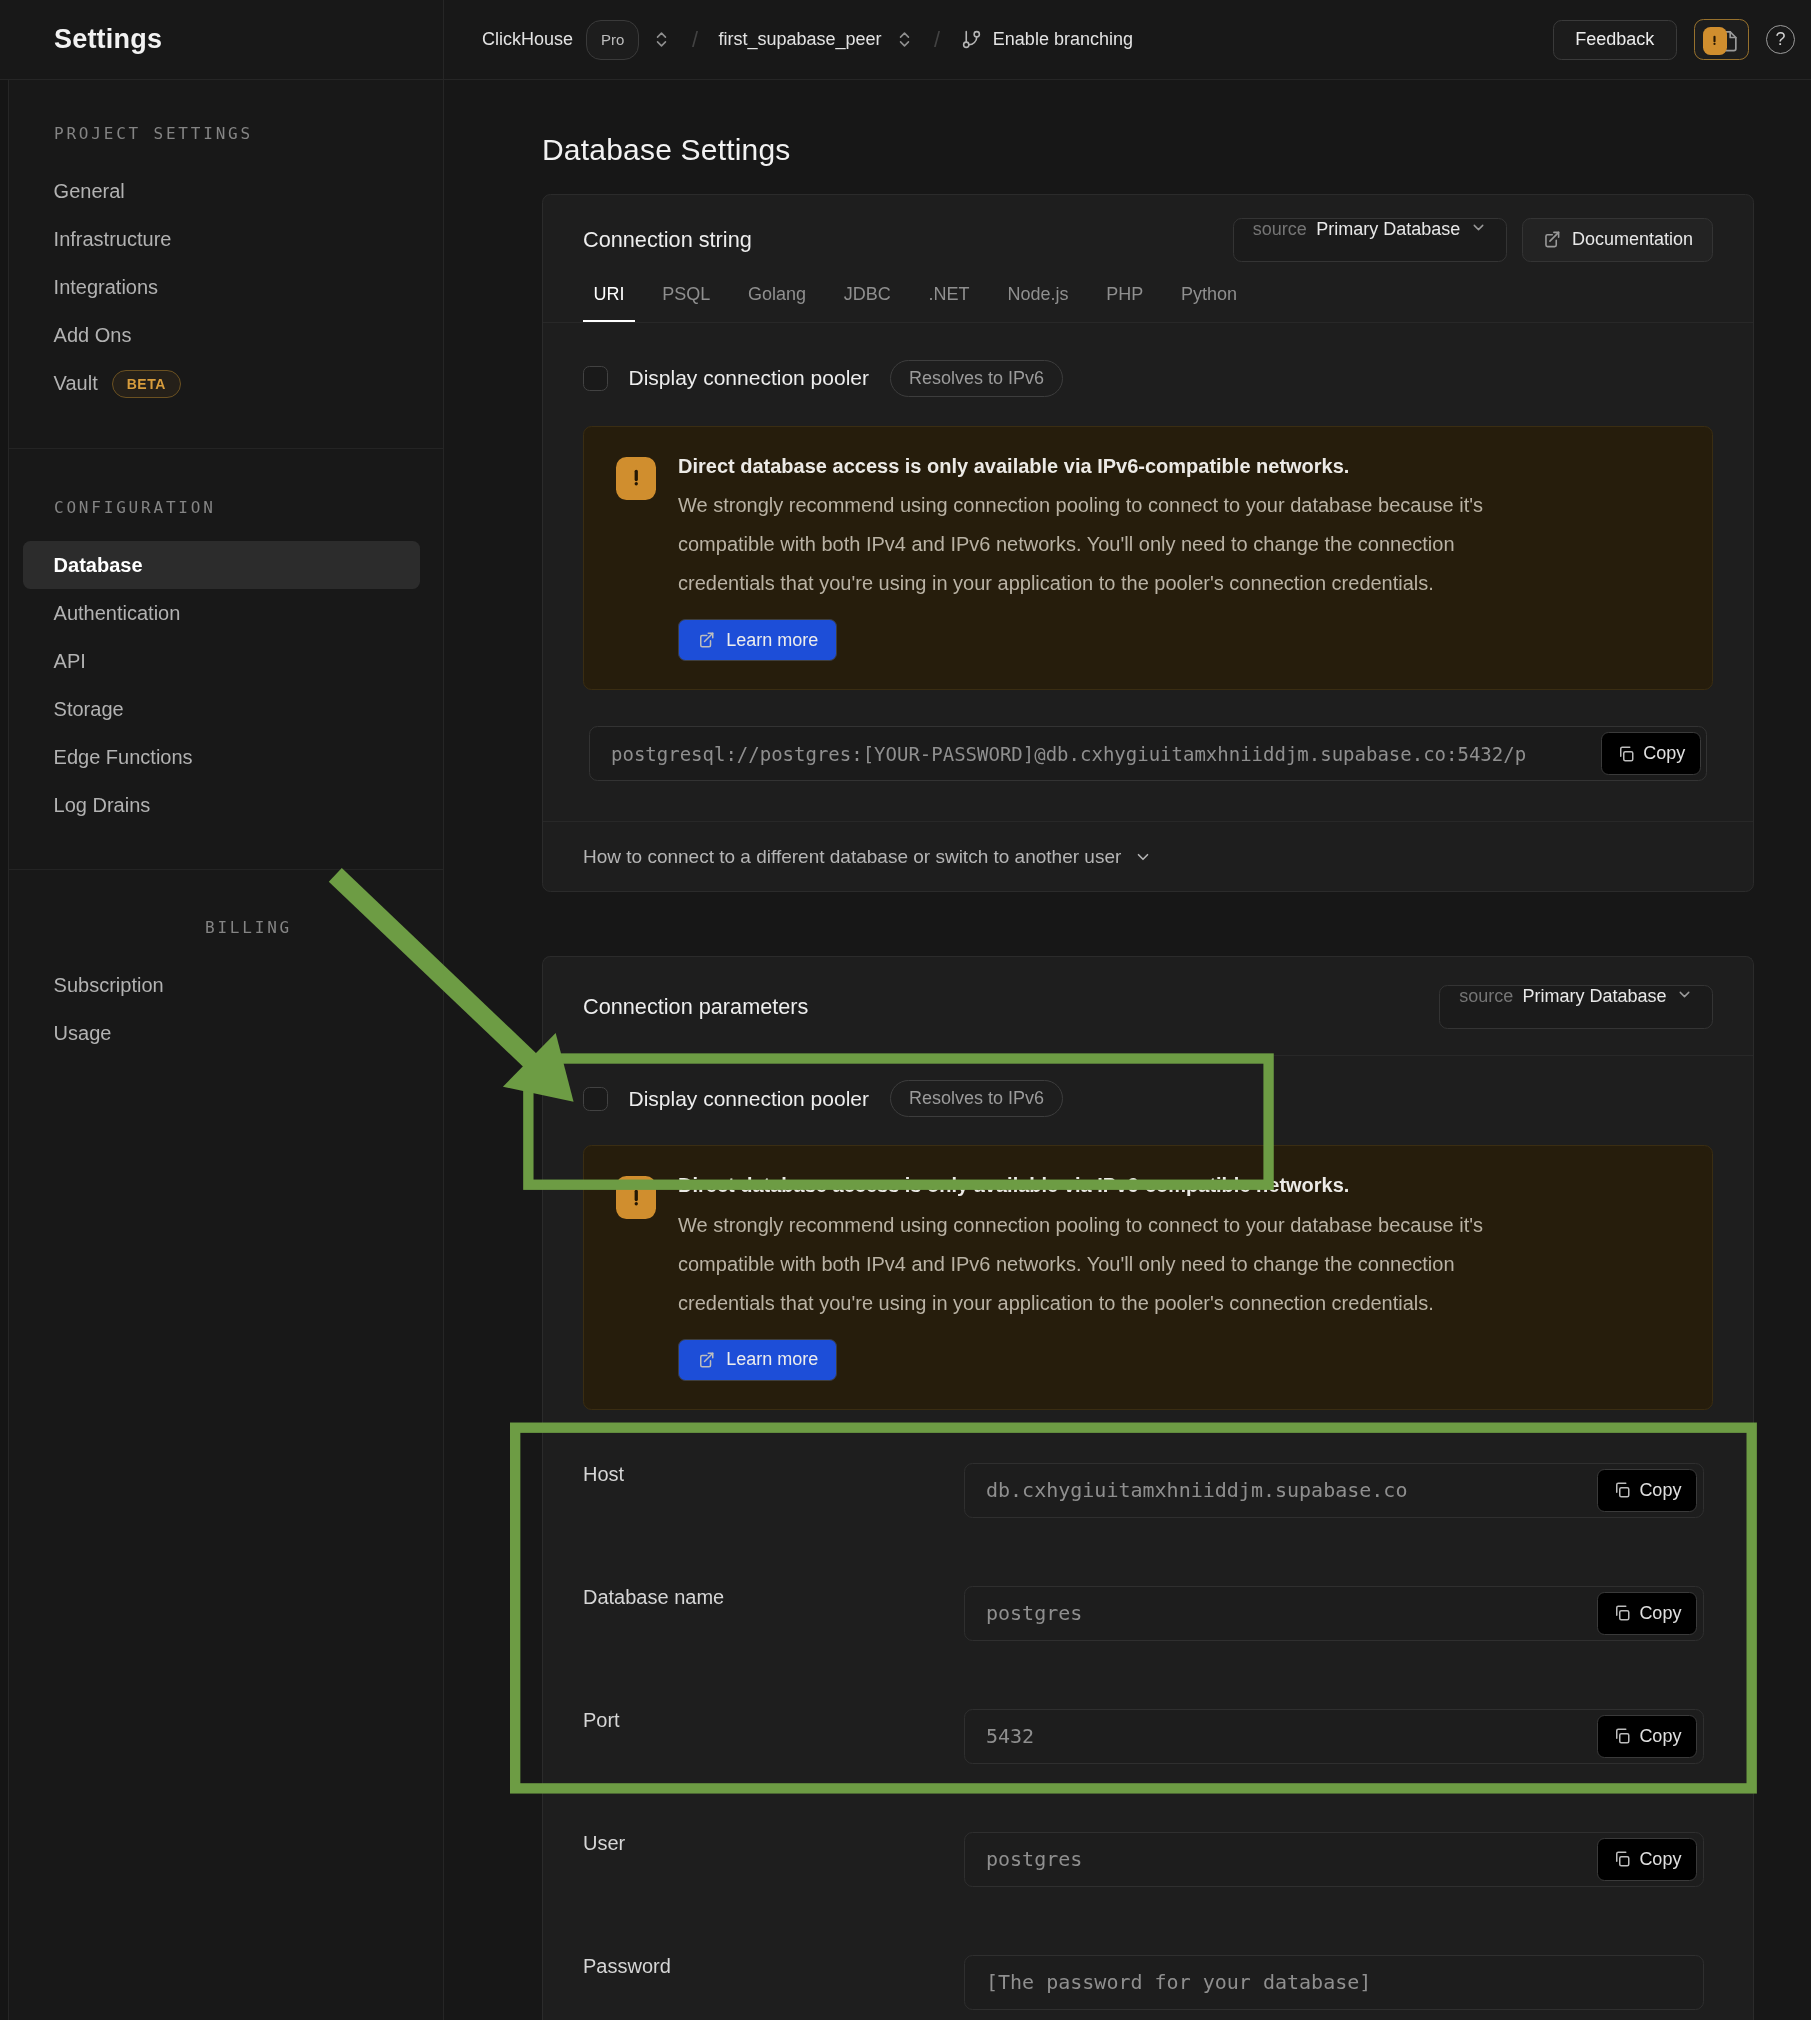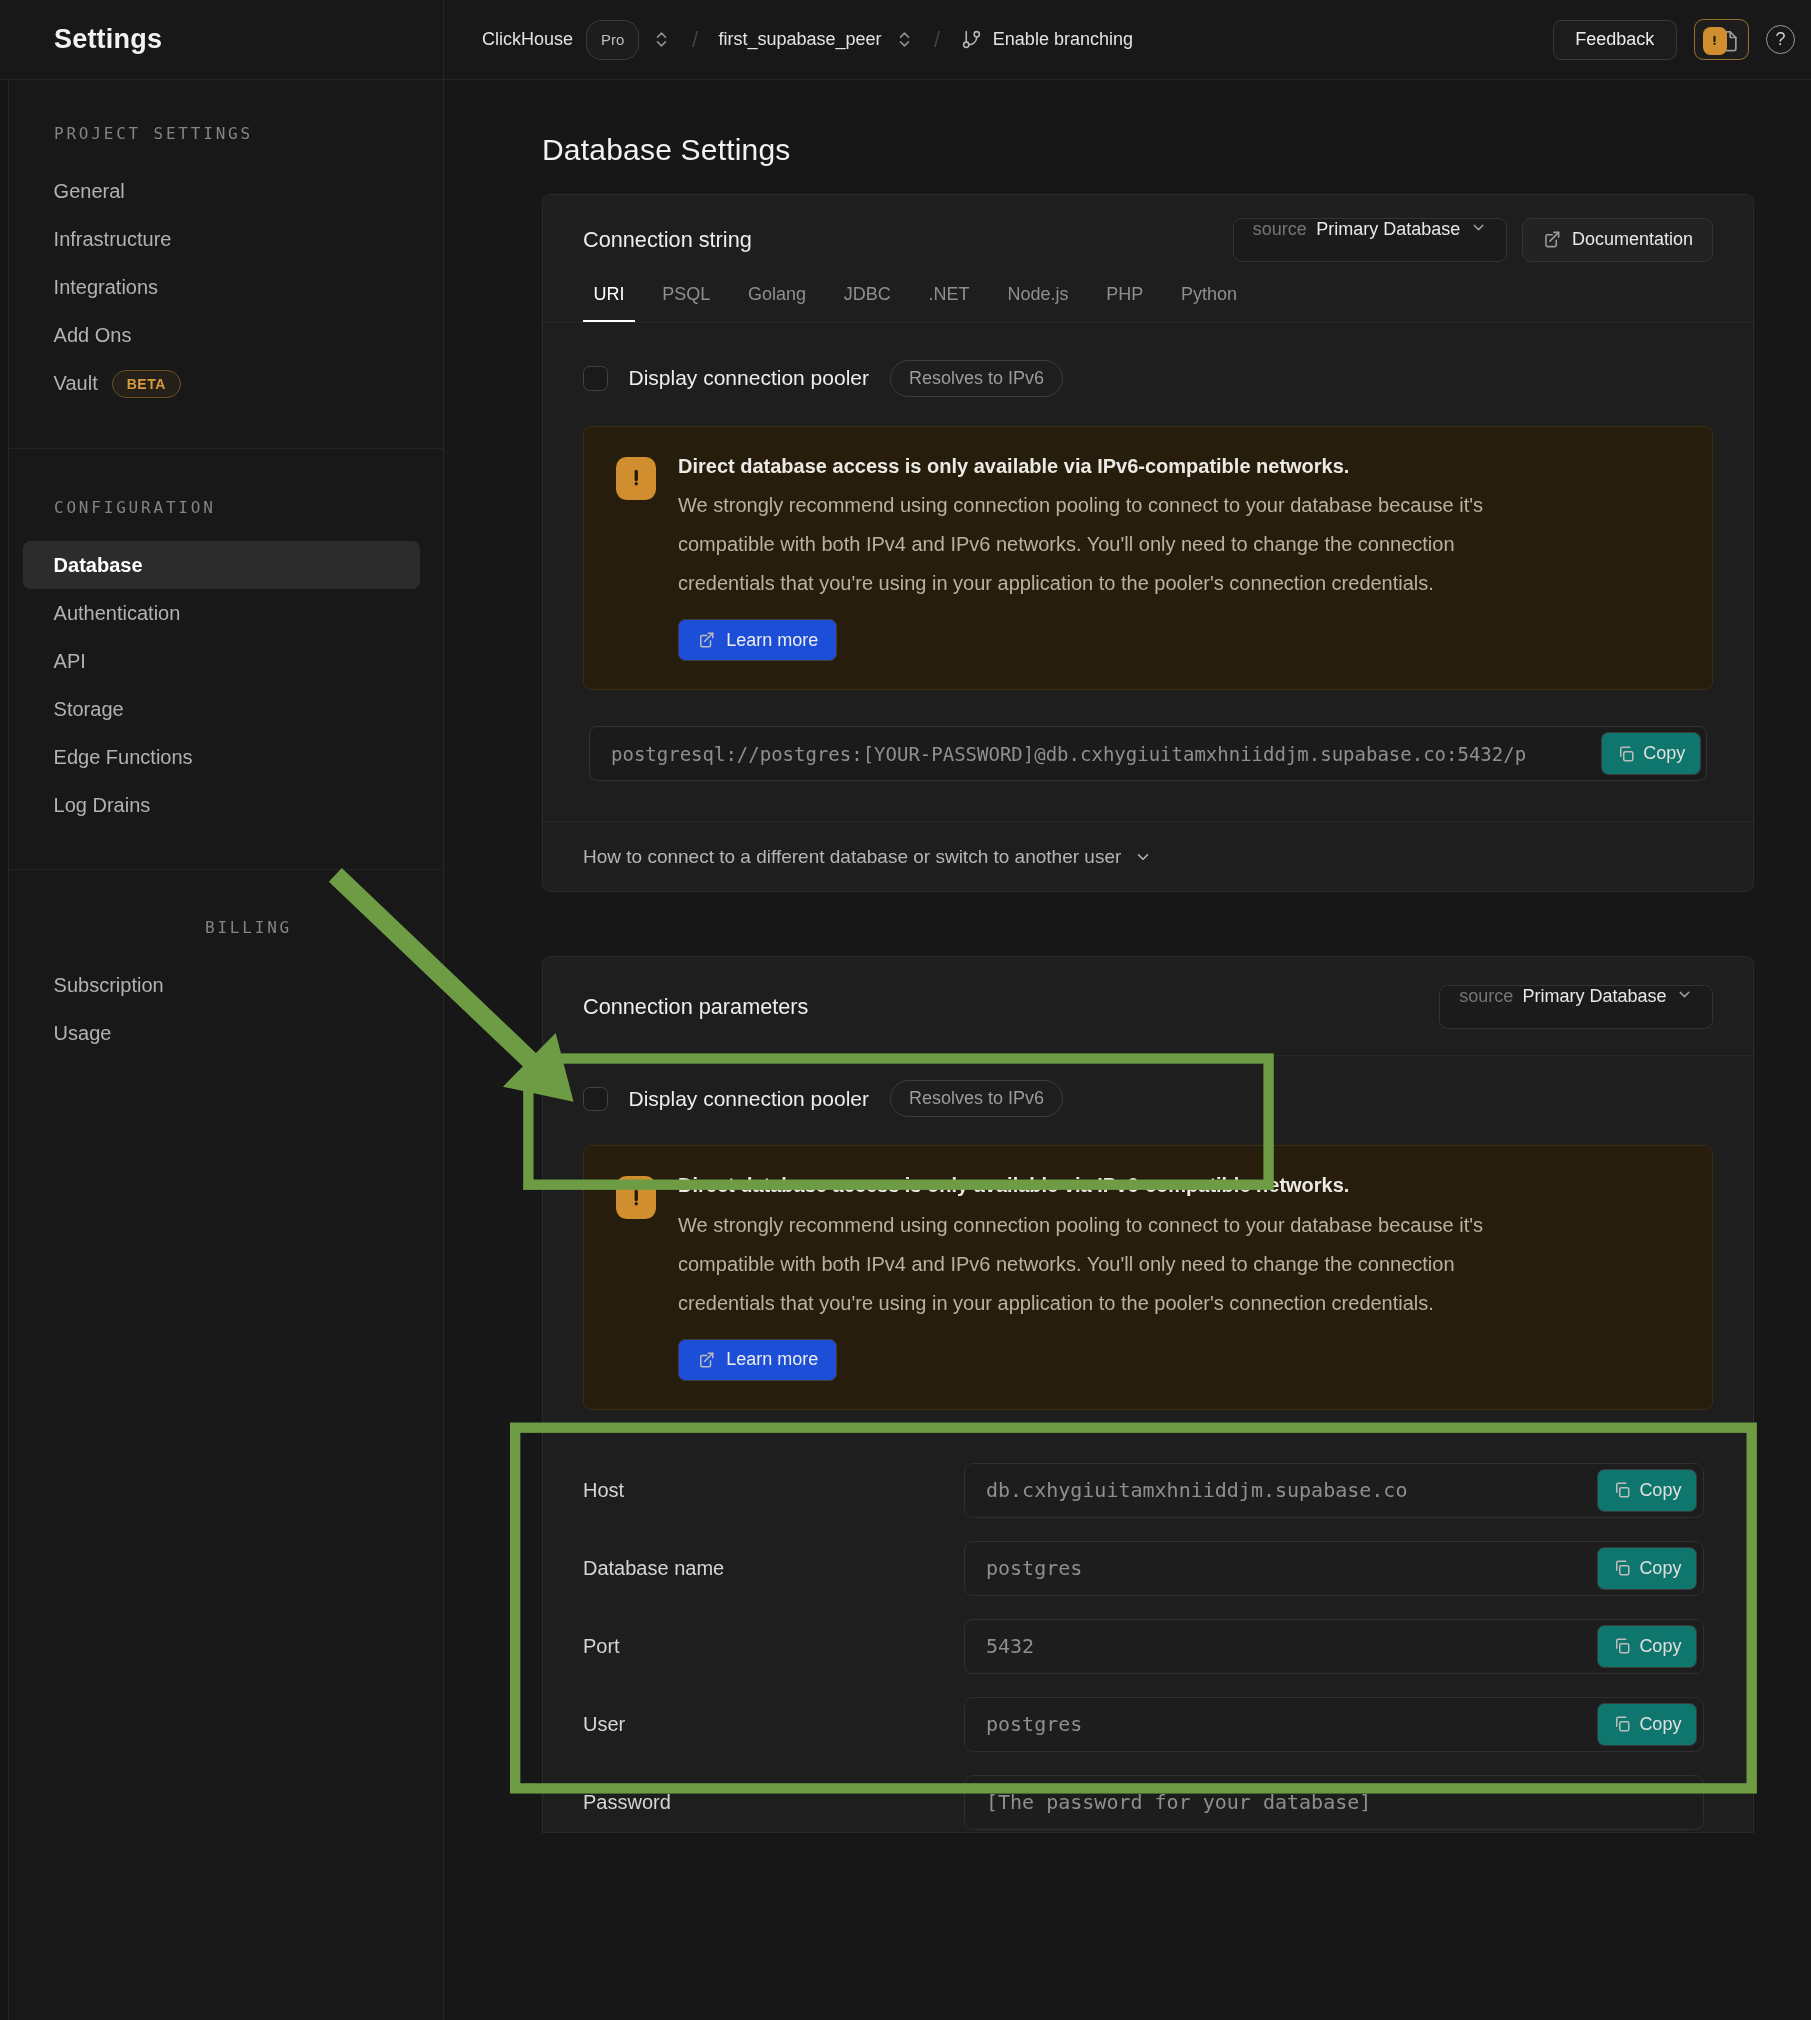--- a/index.html
+++ b/index.html
@@ -71,28 +71,28 @@
 
   .warning { position:relative; margin:20px 40px 0 40px; background:#261d0c; border:0.9px solid #3a2d12; border-radius:8.5px; padding:28px 32px 28px 94px; }
   .warning.p2 { margin-top:19px; }
   .warn-icon { position:absolute; left:32px; top:30px; width:40px; height:43px; background:#d08e2e; border-radius:10.4px; display:flex; align-items:center; justify-content:center; color:#241704; }
   .warn-title { font-size:20px; font-weight:600; color:#eceae6; margin-bottom:8.5px; }
   .warn-line { font-size:20px; color:#b9b2a4; line-height:39px; }
   .learn-btn { display:inline-flex; align-items:center; gap:11.3px; height:42px; padding:0 18px; margin-top:16px; background:#1d4ed8; border:0.9px solid #3e3e3e; border-radius:7.5px; color:#ededed; font-size:18px; cursor:pointer; }
 
   .code-row { position:relative; margin:36px 46px 0 46px; height:55px; background:#1b1b1b; border:0.9px solid #333333; border-radius:8.5px; display:flex; align-items:center; overflow:hidden; }
   .code-text { font-family:"DejaVu Sans Mono", monospace; font-size:19px; color:#8f8f8f; padding-left:21px; white-space:nowrap; overflow:hidden; flex:1; }
-  .copy-btn { display:inline-flex; align-items:center; gap:8.5px; height:43px; padding:0 15px; background:#0f766e; border:0.9px solid #3a3a3a; border-radius:7.5px; color:#e0e0e0; font-size:18px; cursor:pointer; flex:0 0 auto; }
+  .copy-btn { display:inline-flex; align-items:center; gap:8.5px; height:43px; padding:0 15px; background:#000000; border:0.9px solid #3a3a3a; border-radius:7.5px; color:#e0e0e0; font-size:18px; cursor:pointer; flex:0 0 auto; }
   .code-row .copy-btn { position:absolute; right:4.7px; top:4.7px; }
 
   .panel-divider { border-top:0.9px solid #282828; margin-top:40px; }
   .panel-footer { display:flex; align-items:center; gap:13px; height:69px; padding:0 40px; color:#b5b5b5; font-size:19px; cursor:pointer; }
 
   .fields { padding:53px 49px 0 40px; }
-  .field-row { display:flex; align-items:center; margin-bottom:23px; }
+  .field-row { display:flex; margin-bottom:68px; }
   .field-label { width:381px; flex:0 0 381px; font-size:20px; color:#d6d6d6; }
   .field-box { position:relative; flex:1; height:55px; background:#1d1d1d; border:0.9px solid #2f2f2f; border-radius:8.5px; display:flex; align-items:center; }
   .field-value { font-family:"DejaVu Sans Mono", monospace; font-size:20px; color:#8f8f8f; padding-left:21px; white-space:nowrap; overflow:hidden; }
   .field-box .copy-btn { position:absolute; right:5.6px; top:4.7px; }
   .p2-divider { border-top:0.9px solid #282828; margin-top:-21px; }
 
   
   .annot { position:absolute; left:0; top:0; z-index:10; pointer-events:none; }
 
   svg.ic { display:block; }

